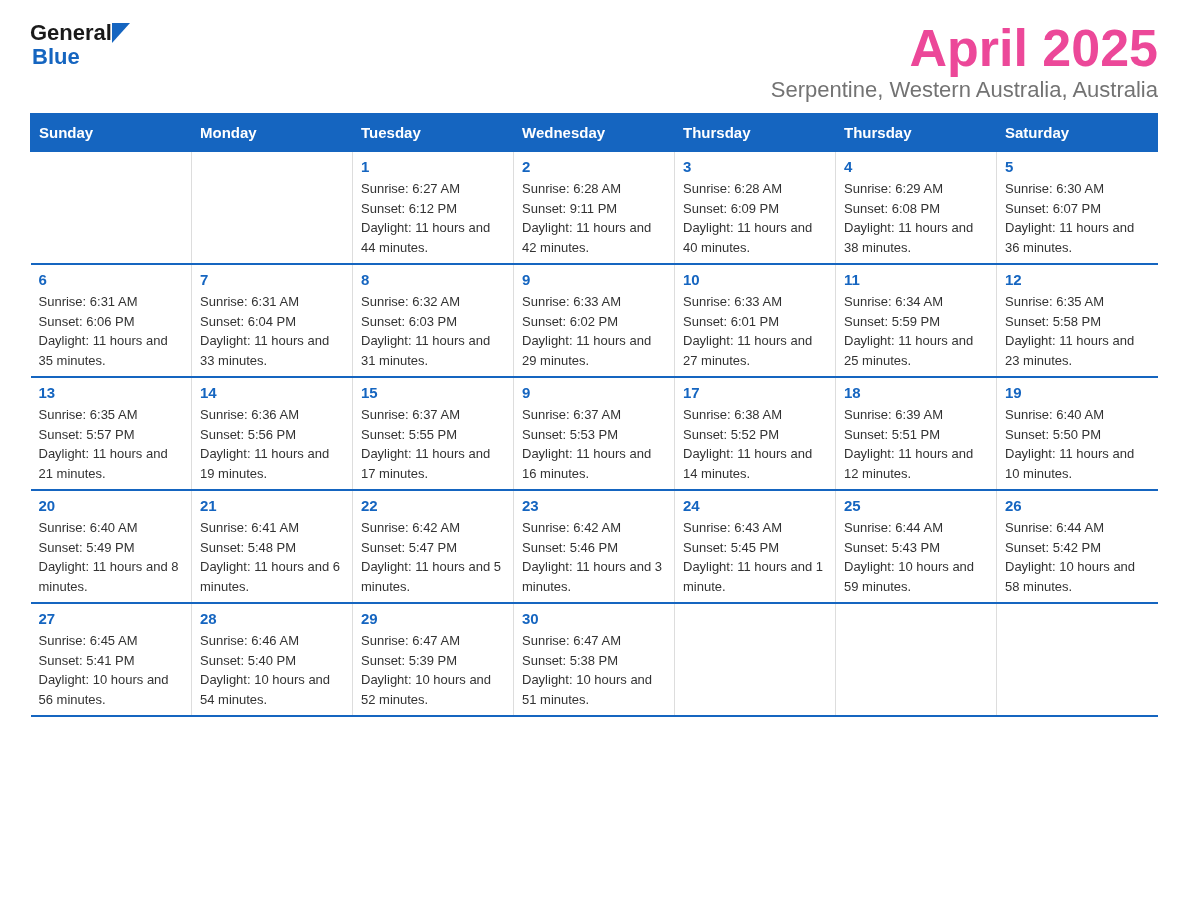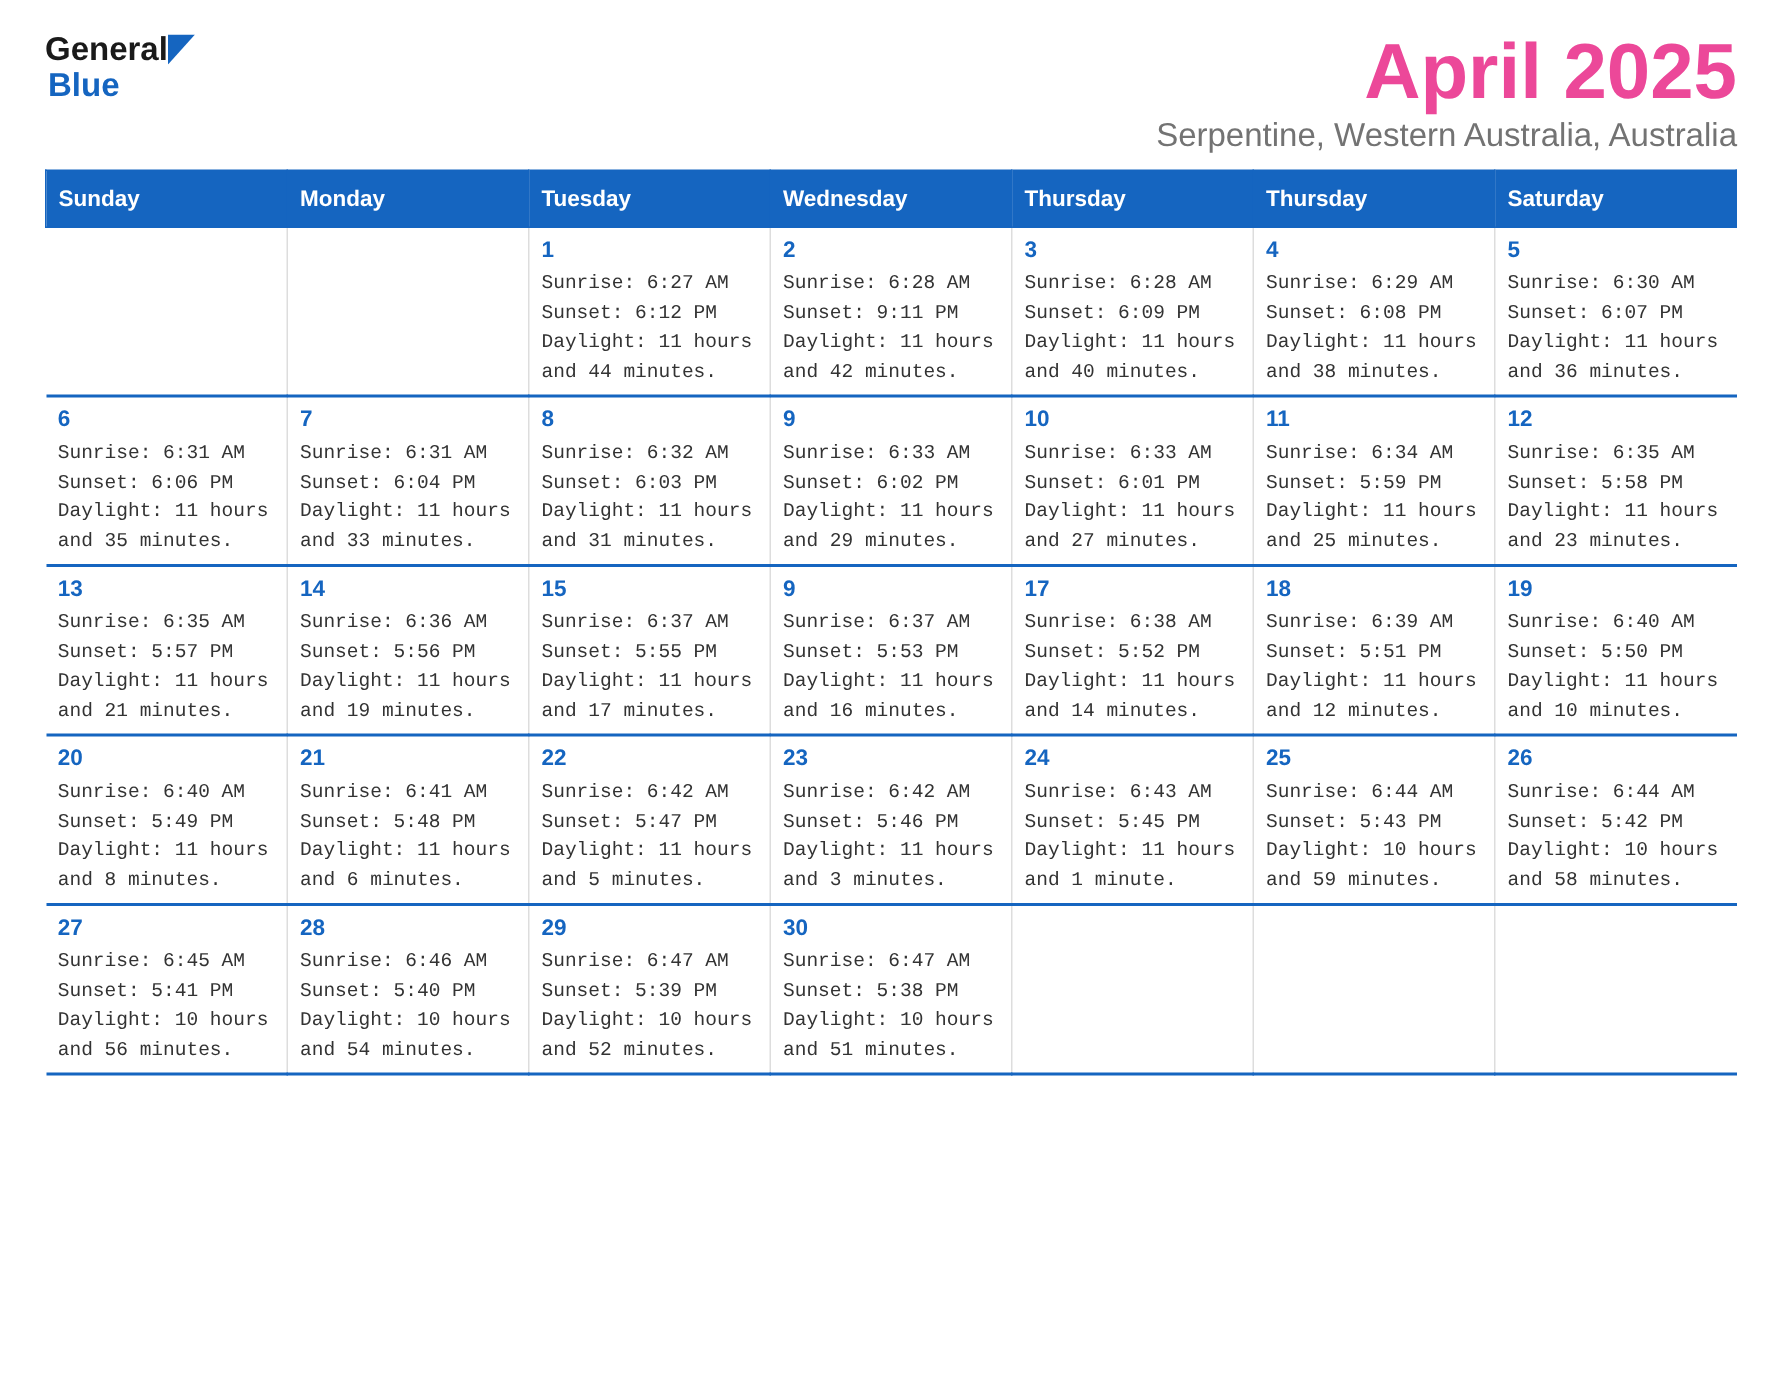--- a/index.html
+++ b/index.html
@@ -77,21 +77,20 @@
       font-size: 15px;
       font-weight: bold;
       color: #1565c0;
       display: block;
       margin-bottom: 4px;
     }
     .day-info {
       color: #333;
       font-size: 13px;
       line-height: 1.5;
-      font-family: Liberation Mono, monospace;
     }
     .logo-wrapper {
       display: flex;
       flex-direction: column;
     }
     .logo-row {
       display: flex;
       align-items: center;
     }
   </style>

